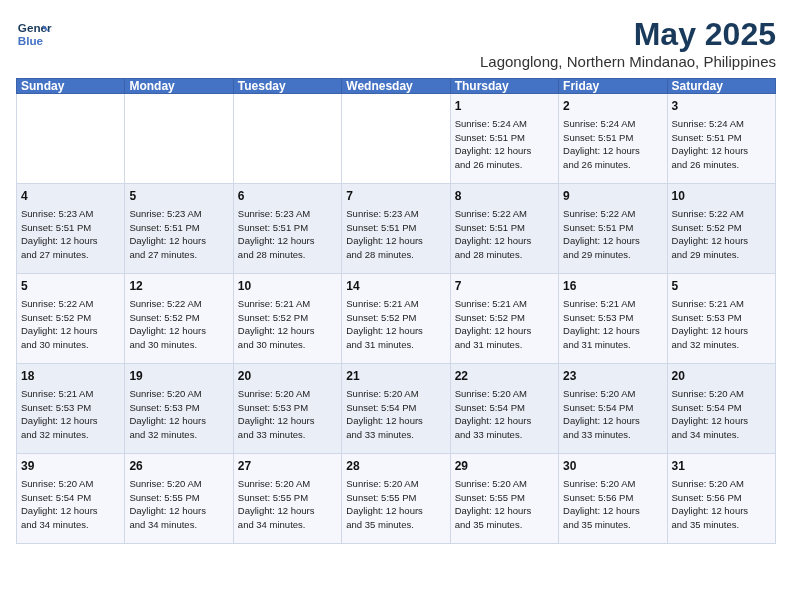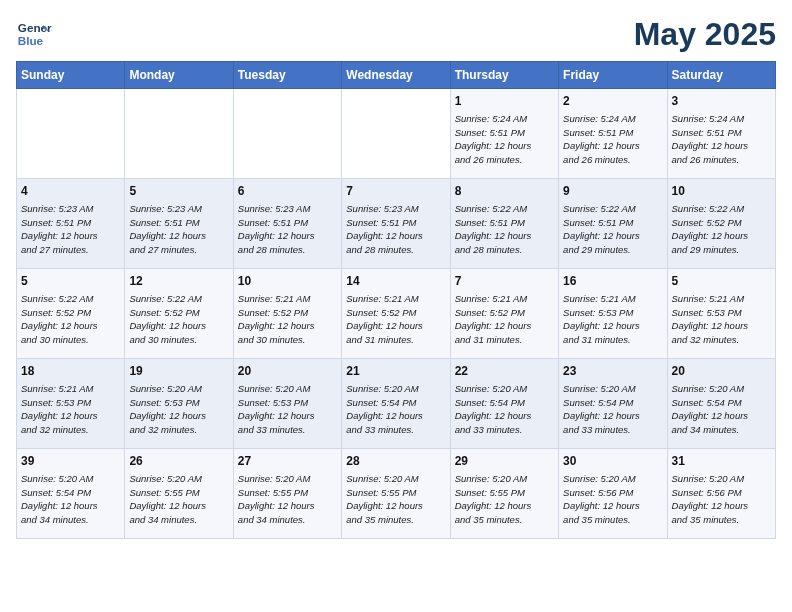--- a/index.html
+++ b/index.html
@@ -39,21 +39,21 @@
       font-weight: normal;
     }
     table {
       width: 100%;
       border-collapse: collapse;
       font-size: 10.5px;
     }
     thead tr th {
       background-color: #4472c4;
       color: #fff;
-      padding: 6px 4px;
+      padding: 0 4px;
       text-align: left;
       font-size: 12px;
       font-weight: bold;
       border: 1px solid #3a62a8;
     }
     tbody tr td {
       border: 1px solid #d0d8e8;
       padding: 4px 4px;
       vertical-align: top;
       min-height: 80px;
@@ -74,39 +74,39 @@
       font-weight: bold;
       font-size: 12px;
       display: block;
       margin-bottom: 2px;
       color: #111;
     }
     .day-info {
       font-size: 9.5px;
       color: #222;
       line-height: 1.45;
-      font-style: italic;
     }
     .empty-cell {
       background: #fff !important;
     }
   </style>
 </head>
 <body>
 
 <div class="header-area">
   <div class="logo">
     <svg class="logo-icon" viewBox="0 0 40 40">
       <text x="2" y="18" font-size="13" font-weight="bold" fill="#1a3a5c">General</text>
       <text x="2" y="32" font-size="13" font-weight="bold" fill="#4472c4">Blue</text>
       <polygon points="30,10 38,18 30,14" fill="#4472c4"></polygon>
     </svg>
   </div>
   <div class="title-area">
     <div class="main-title">May 2025</div>
+    <div class="subtitle">Lagonglong, Northern Mindanao, Philippines</div>
   </div>
 </div>
 
 <table>
   <thead>
     <tr>
     <th>Sunday</th>
         <th>Monday</th>
         <th>Tuesday</th>
         <th>Wednesday</th>

